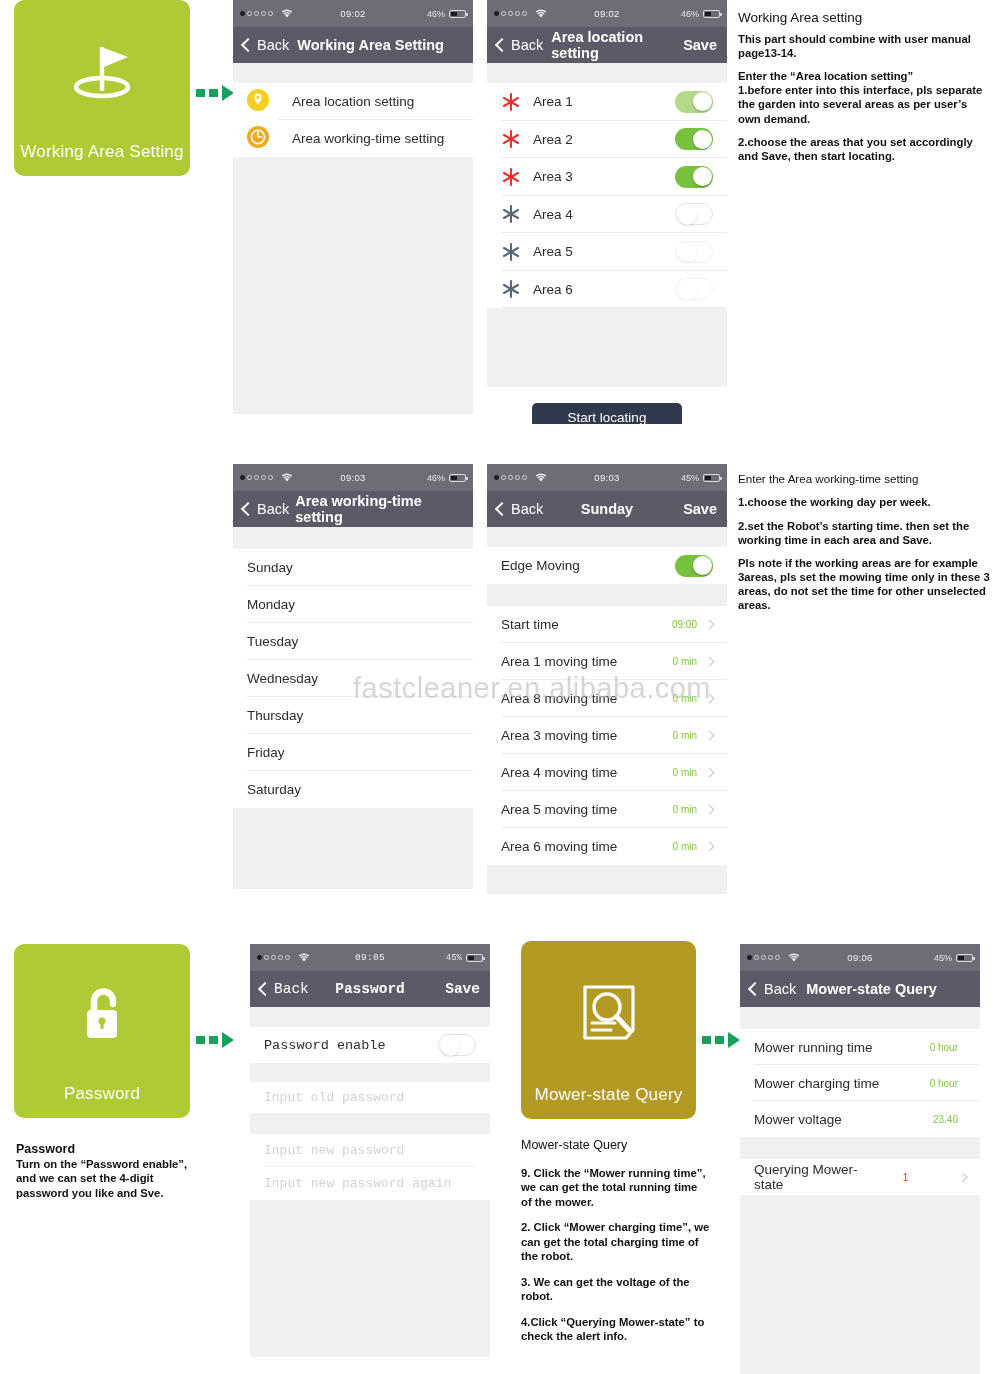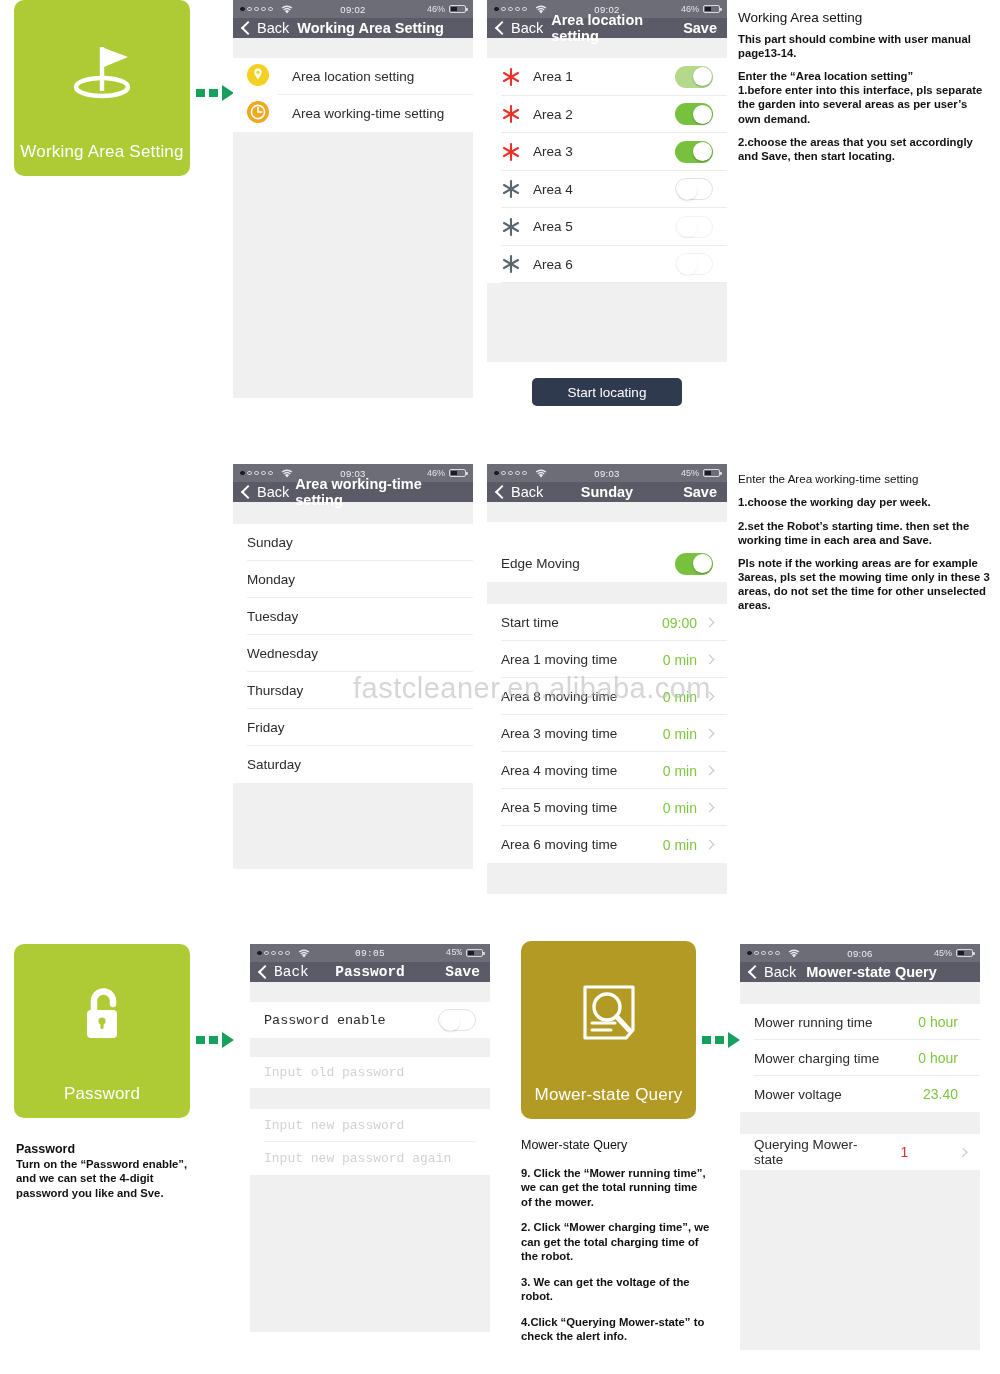--- a/index.html
+++ b/index.html
@@ -27,54 +27,54 @@
   .arrow i{display:block;width:8px;height:8px;background:#17a05c;margin-right:4px;}
   .arrow .head{
     width:0;height:0;border-top:8px solid transparent;border-bottom:8px solid transparent;
     border-left:12px solid #17a05c;background:none;margin-right:0;
   }
   .arrow .stem{width:9px;height:8px;background:#17a05c;margin-right:0;}
 
   
   .phone{background:#ffffff;box-sizing:border-box;overflow:hidden;}
   .statusbar{
-    height:18px;background:#6d6d78;color:#e9e9ee;display:flex;align-items:center;
+    height:27px;background:#6d6d78;color:#e9e9ee;display:flex;align-items:center;
     font-size:9px;padding:0 7px;box-sizing:border-box;position:relative;
   }
   .dots{display:flex;align-items:center;gap:2.5px;}
   .dots span{width:4.5px;height:4.5px;border-radius:50%;border:1px solid #cfcfd6;box-sizing:border-box;}
   .dots span.on{background:#1b1b22;border-color:#1b1b22;}
   .sb-wifi{position:absolute;left:50%;transform:translateX(-50%) translateX(-66px);display:flex;}
   .sb-time{position:absolute;left:50%;transform:translateX(-50%);font-size:9.5px;letter-spacing:.3px;color:#f0f0f4;}
   .sb-right{position:absolute;right:7px;display:flex;align-items:center;gap:4px;font-size:9px;color:#e4e4ea;}
   .batt{width:17px;height:8px;border:1px solid #d8d8de;border-radius:2px;position:relative;box-sizing:border-box;padding:1px;}
   .batt::after{content:"";position:absolute;right:-3px;top:2px;width:2px;height:3px;background:#d8d8de;border-radius:0 1px 1px 0;}
   .batt i{display:block;height:100%;background:#1b1b22;}
 
   .navbar{
-    height:20px;background:#5b5b68;color:#fff;display:flex;align-items:center;
+    height:36px;background:#5b5b68;color:#fff;display:flex;align-items:center;
     box-sizing:border-box;padding:0 10px;position:relative;
   }
   .nav-back{display:flex;align-items:center;gap:3px;font-size:14.5px;color:#fff;}
   .chev-l{
     width:8px;height:8px;border-left:2.2px solid #fff;border-bottom:2.2px solid #fff;
     transform:rotate(45deg);display:block;margin-right:1px;
   }
   .nav-title{font-size:14.5px;font-weight:700;color:#fff;}
   .nav-title.center{position:absolute;left:0;right:0;text-align:center;pointer-events:none;}
   .nav-save{margin-left:auto;font-size:14.5px;font-weight:700;color:#fff;}
 
   .spacer{background:#f0f0f0;}
   .row{
     display:flex;align-items:center;box-sizing:border-box;
     padding:0 14px;background:#fff;position:relative;
   }
   .row .sep{position:absolute;left:14px;right:0;bottom:0;height:1px;background:#ececec;}
   .row-label{font-size:13.5px;color:#2b2b2b;}
-  .row-value{margin-left:auto;font-size:14px;color:#7ec63f;}
+  .row-value{margin-left:auto;font-size:10px;color:#7ec63f;}
   .row-value.red{color:#e03127;}
   .chev-r{
     width:6px;height:6px;border-top:1.6px solid #c2c2c2;border-right:1.6px solid #c2c2c2;
     transform:rotate(45deg);display:block;margin-left:9px;
   }
 
   
   .toggle{margin-left:auto;width:38px;height:22px;border-radius:11px;position:relative;box-sizing:border-box;}
   .toggle.on{background:#77c13f;}
   .toggle.on.pale{background:#b4d98a;}
@@ -424,21 +424,21 @@
   <div class="navbar">
     <div class="nav-back">
       <span class="chev-l"></span>
       <span>Back</span>
     </div>
     <div class="nav-title center">Sunday</div>
     <div class="nav-save">Save</div>
   </div>
   <div class="spacer" style="height:20px;"></div>
 
-  <div class="row" style="height:37px;margin-top:23px;">
+  <div class="row" style="height:37px;">
     <span class="row-label">Edge Moving</span>
     <span class="toggle on">
         <span class="knob"></span>
       </span>
   </div>
   <div class="spacer" style="height:22px;"></div>
 
   <div class="row" style="height:37px;">
     <span class="row-label">Start time</span>
     <span class="row-value">09:00</span>

